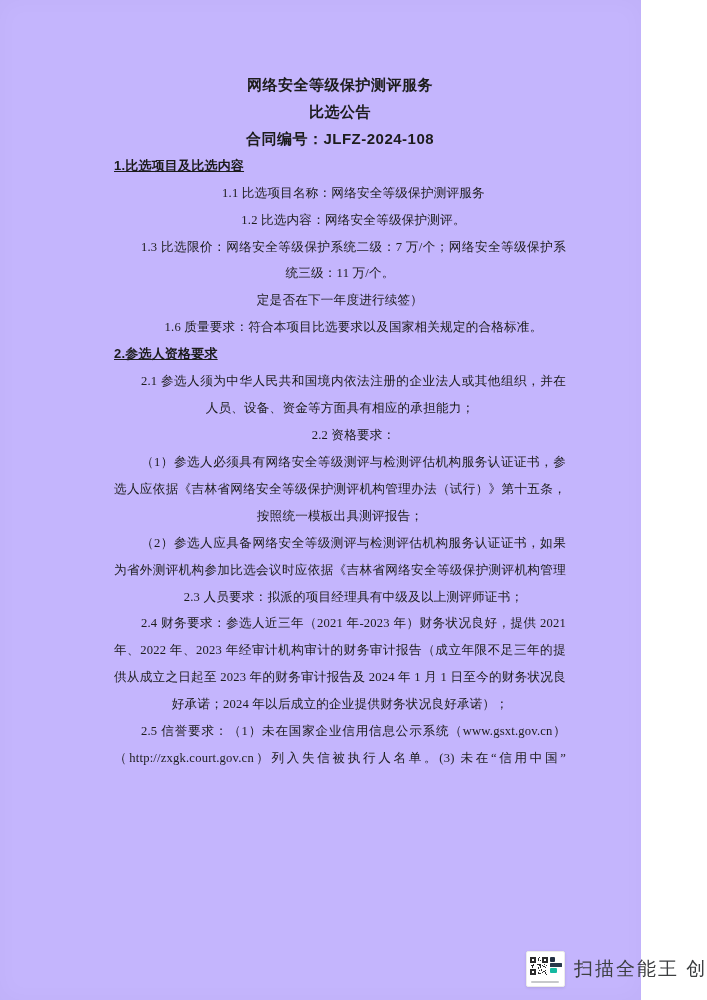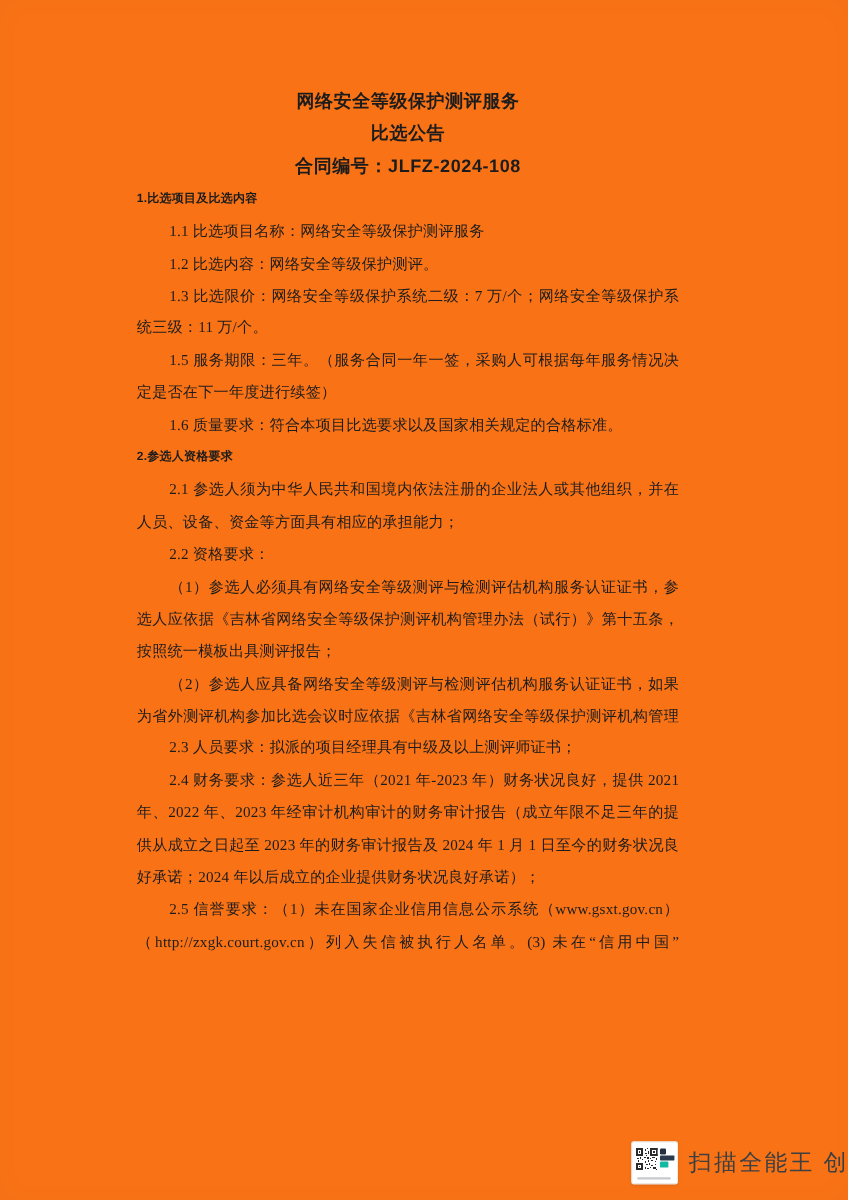--- a/index.html
+++ b/index.html
@@ -5,23 +5,23 @@
   html, body {
     margin: 0;
     padding: 0;
     width: 707px;
     height: 1000px;
     overflow: hidden;
     background: #ffffff;
   }
   .page {
     position: relative;
-    width: 707px;
+    width: 641px;
     height: 1000px;
-    background: #f97316;
+    background: #c4b5fd;
     box-shadow: inset 0 0 24px rgba(0,0,0,0.025);
     font-family: "Liberation Serif", "DejaVu Serif", serif;
   }
   .doc {
     position: absolute;
     left: 114px;
     top: 72px;
     width: 452px;
     color: #1c1c1c;
   }
@@ -36,24 +36,26 @@
     text-align: center;
     font-family: "Liberation Sans", "DejaVu Sans", sans-serif;
     font-weight: 700;
     font-size: 15px;
     letter-spacing: 0.5px;
     white-space: normal;
   }
   .line.heading {
     font-family: "Liberation Sans", "DejaVu Sans", sans-serif;
     font-weight: 700;
-    font-size: 10px;
+    font-size: 13px;
+    text-decoration: underline;
   }
   .line.body {
     font-weight: 500;
+    text-align: center;
   }
   .line.indent {
     padding-left: 27px;
   }
   .line.stretch {
     white-space: normal;
     text-align: justify;
     text-align-last: justify;
     text-justify: inter-character;
   }
@@ -130,21 +132,20 @@
 
   <div class="doc">
       <div class="line title">网络安全等级保护测评服务</div>
       <div class="line title">比选公告</div>
       <div class="line title">合同编号：JLFZ-2024-108</div>
       <div class="line heading">1.比选项目及比选内容</div>
       <div class="line body indent">1.1 比选项目名称：网络安全等级保护测评服务</div>
       <div class="line body indent">1.2 比选内容：网络安全等级保护测评。</div>
       <div class="line body indent stretch">1.3 比选限价：网络安全等级保护系统二级：7 万/个；网络安全等级保护系</div>
       <div class="line body">统三级：11 万/个。</div>
-      <div class="line body indent stretch">1.5 服务期限：三年。（服务合同一年一签，采购人可根据每年服务情况决</div>
       <div class="line body">定是否在下一年度进行续签）</div>
       <div class="line body indent">1.6 质量要求：符合本项目比选要求以及国家相关规定的合格标准。</div>
       <div class="line heading">2.参选人资格要求</div>
       <div class="line body indent stretch">2.1 参选人须为中华人民共和国境内依法注册的企业法人或其他组织，并在</div>
       <div class="line body">人员、设备、资金等方面具有相应的承担能力；</div>
       <div class="line body indent">2.2 资格要求：</div>
       <div class="line body indent stretch">（1）参选人必须具有网络安全等级测评与检测评估机构服务认证证书，参</div>
       <div class="line body stretch">选人应依据《吉林省网络安全等级保护测评机构管理办法（试行）》第十五条，</div>
       <div class="line body">按照统一模板出具测评报告；</div>
       <div class="line body indent stretch">（2）参选人应具备网络安全等级测评与检测评估机构服务认证证书，如果</div>

